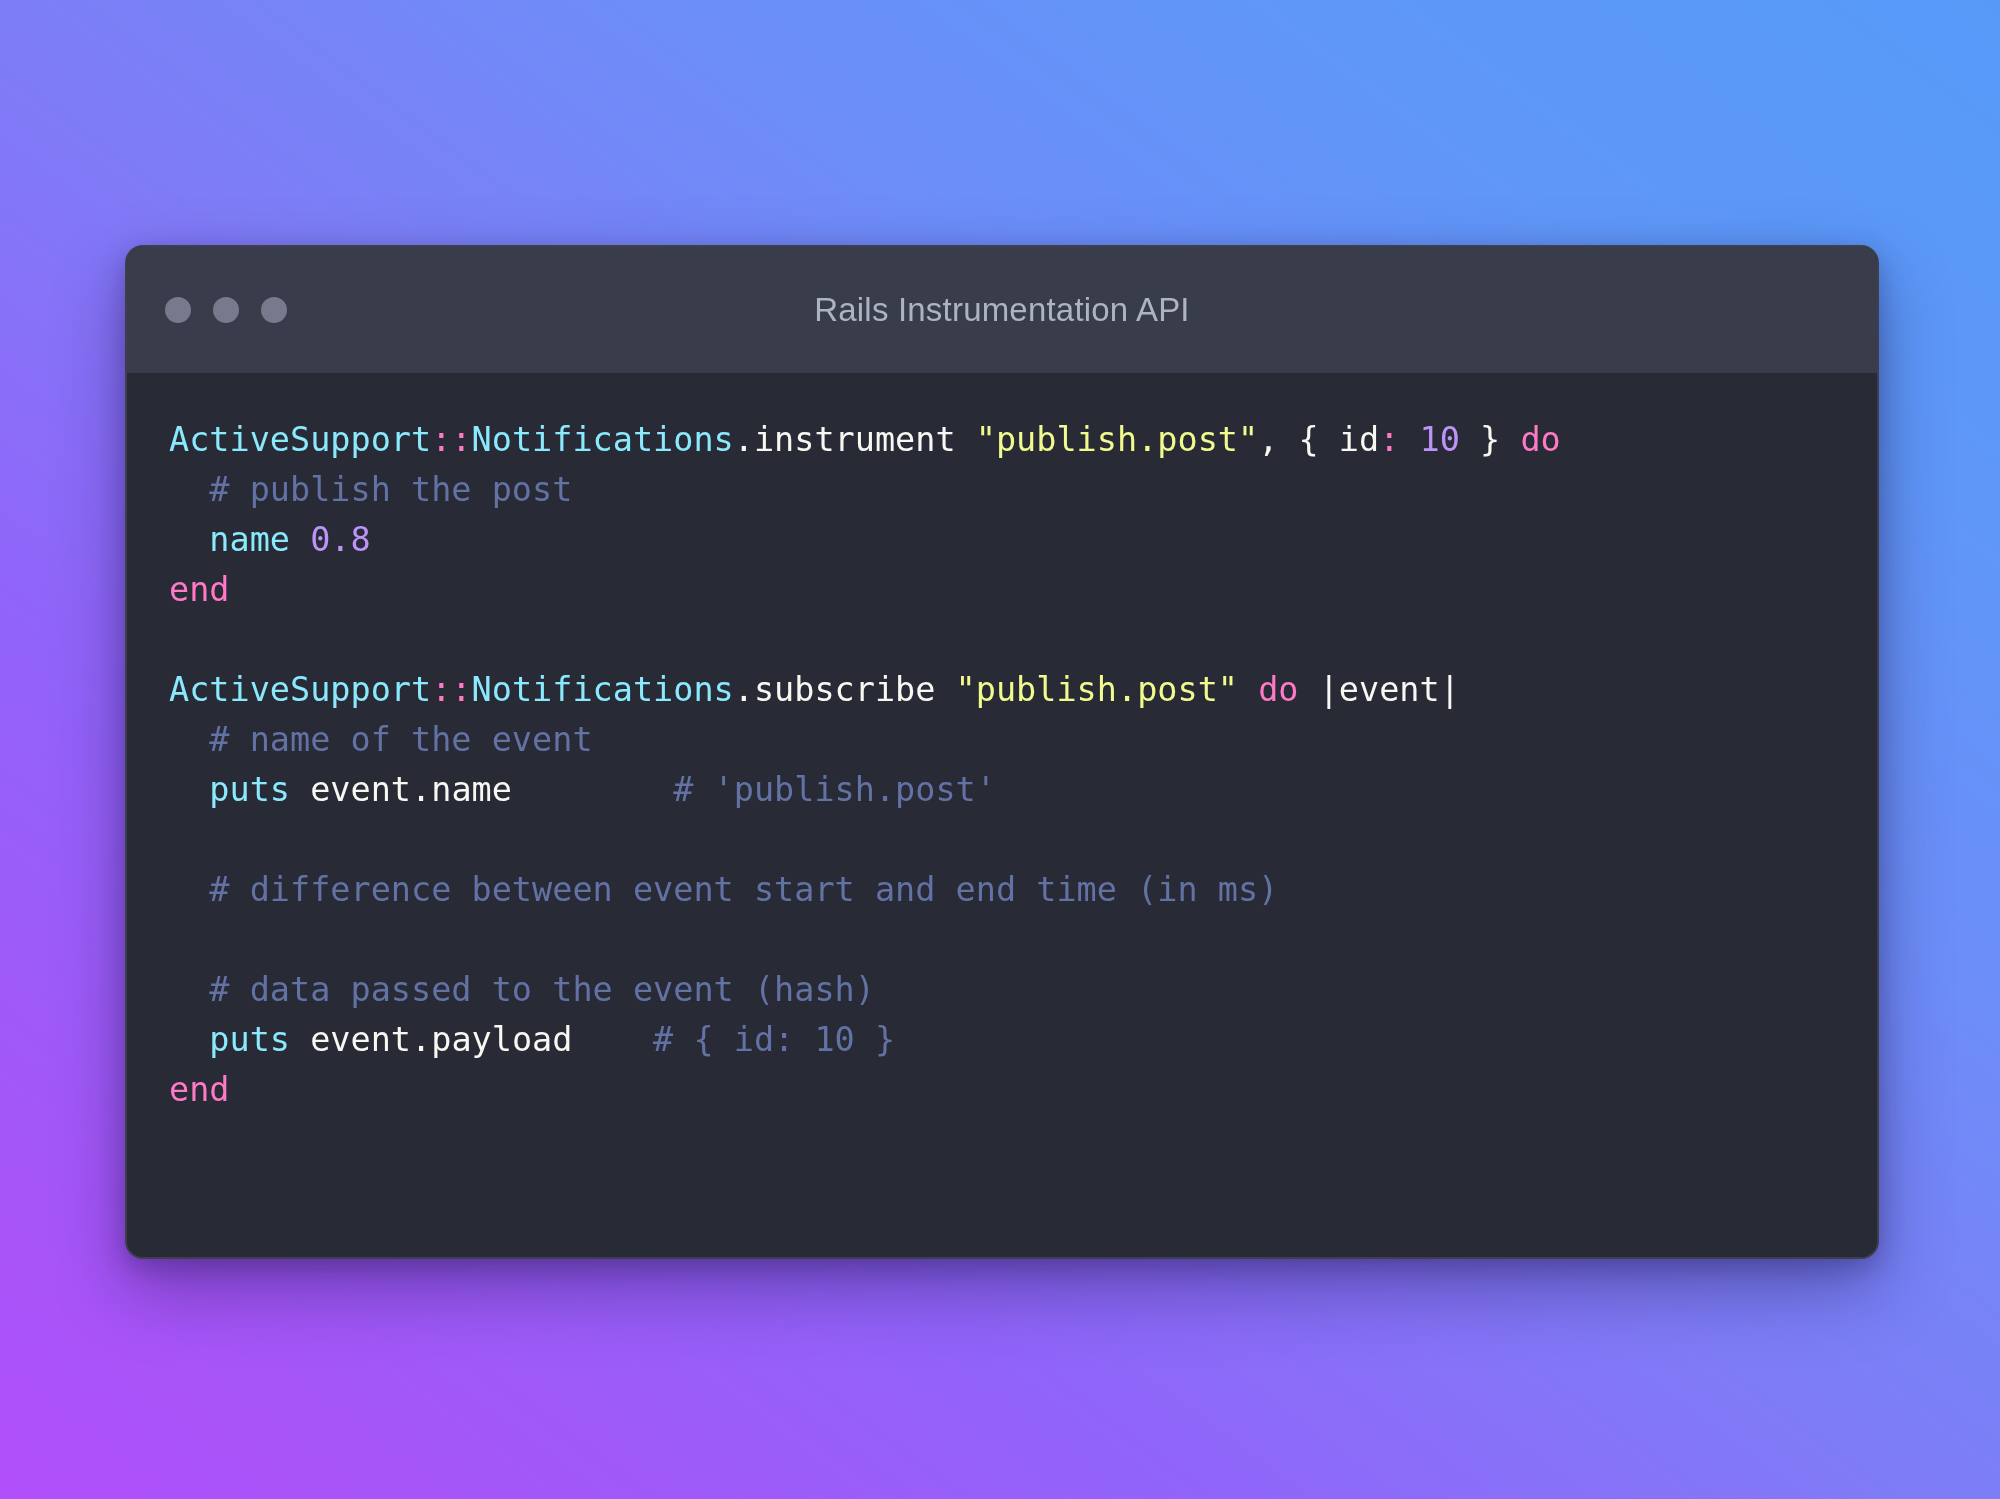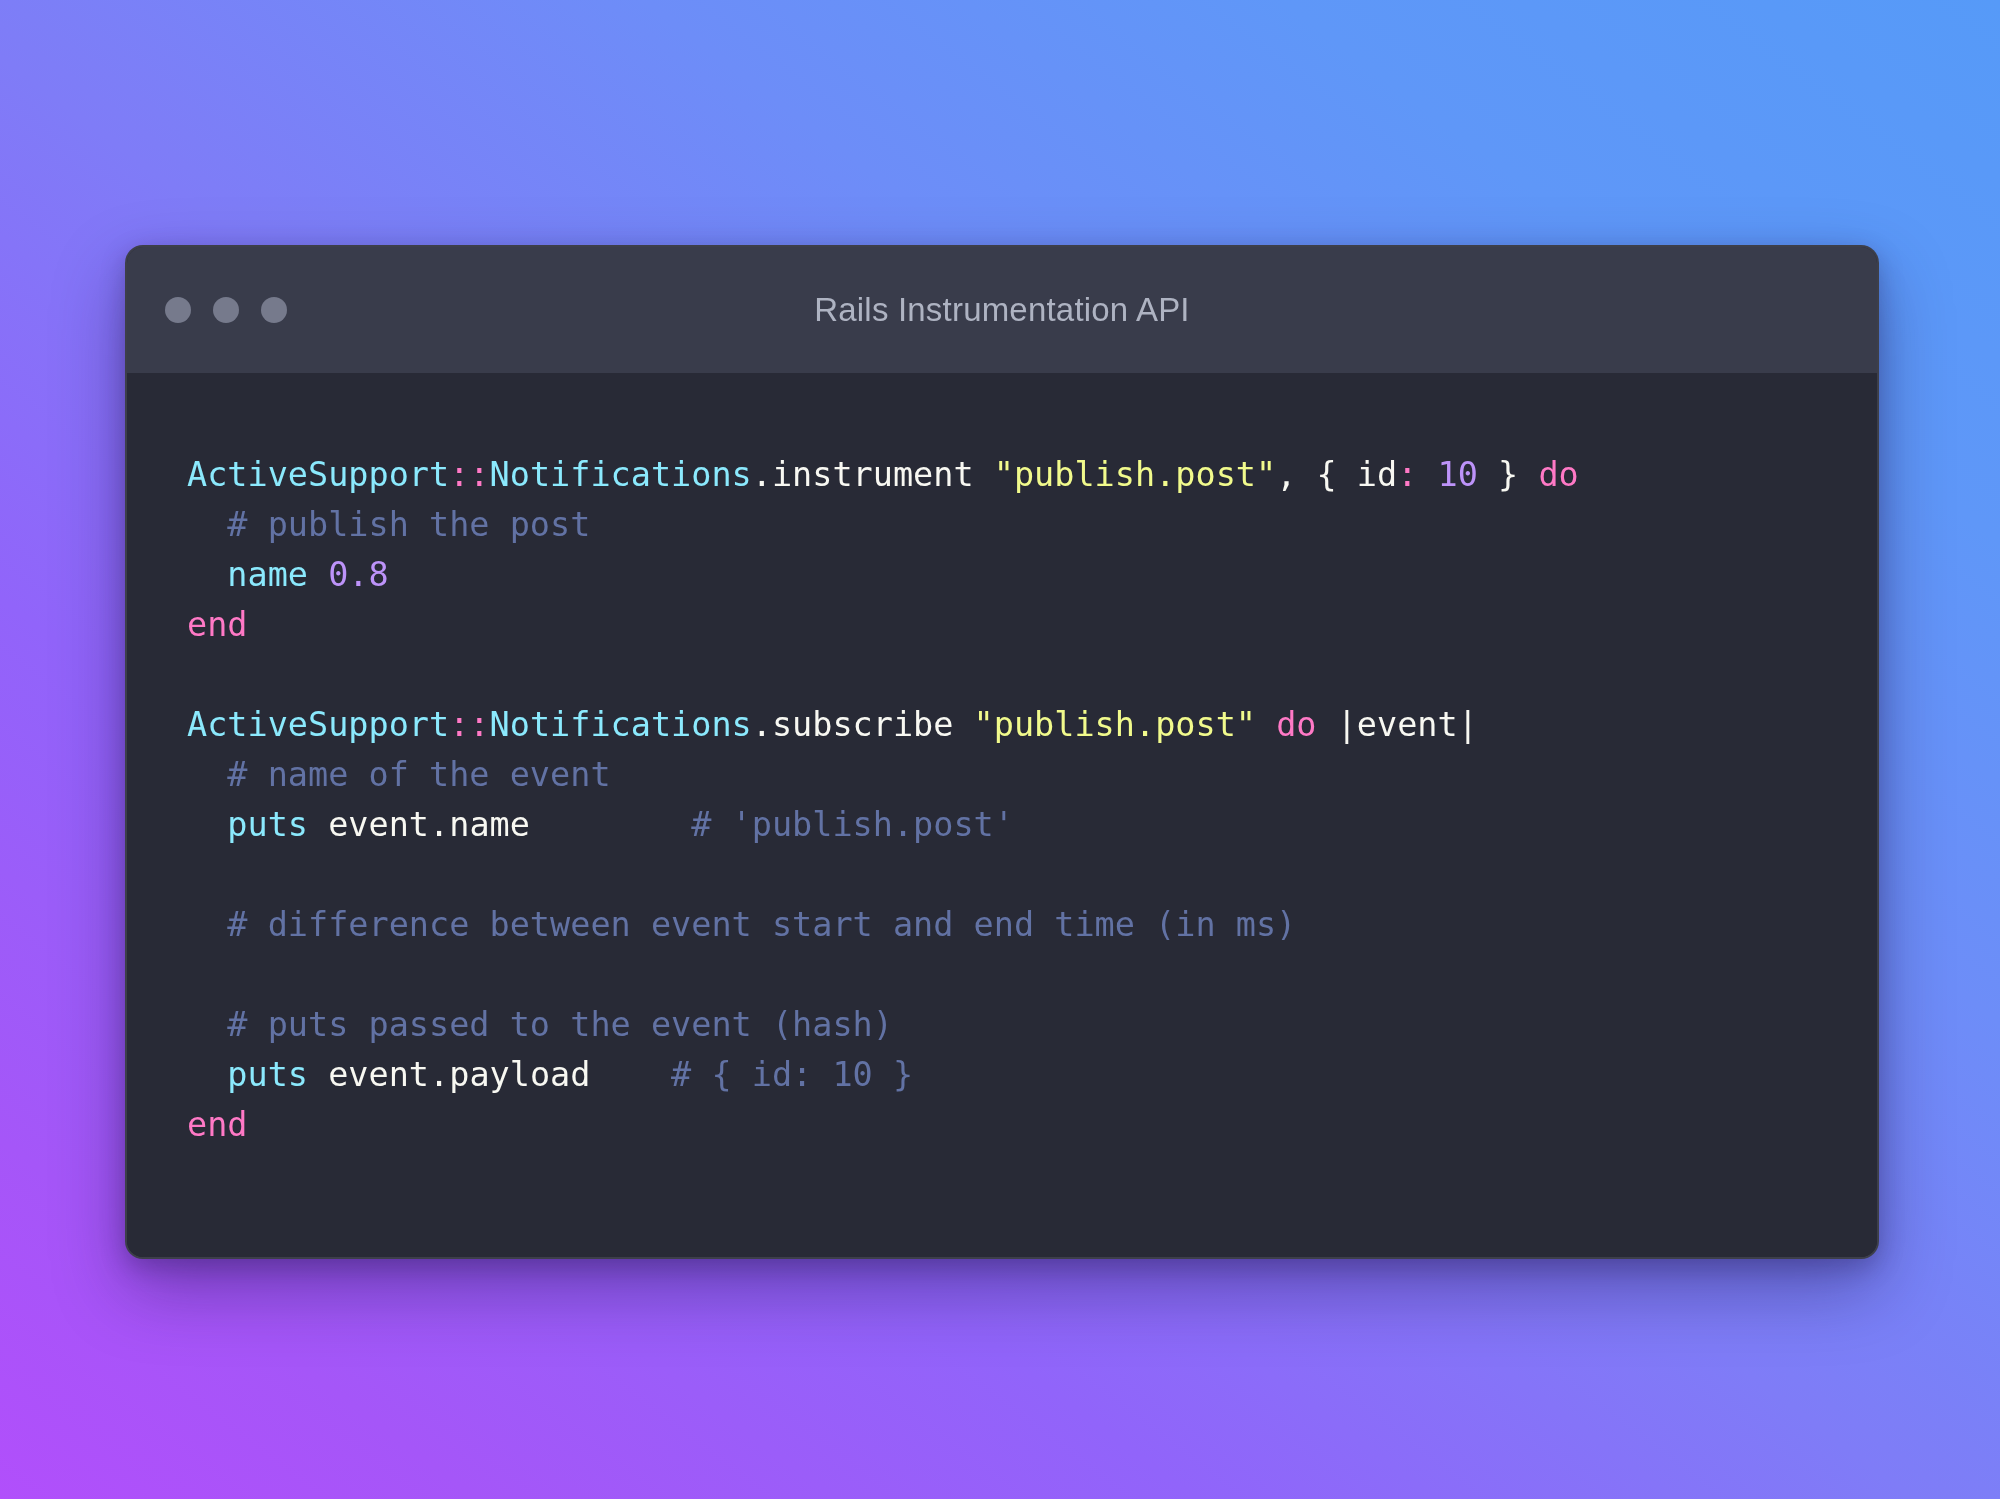--- a/index.html
+++ b/index.html
@@ -86,24 +86,23 @@
     font-size: 33px;
     color: #aeb3c2;
     letter-spacing: 0.2px;
     pointer-events: none;
   }
 
   
   #code-area {
     flex: 1 1 auto;
     background: #282a36;
-    padding: 42px 40px 40px 60px;
+    padding: 42px 40px 40px 42px;
     box-sizing: border-box;
     overflow: hidden;
-    margin-top: 35px;
   }
   #code-block {
     margin: 0;
     font-family: "DejaVu Sans Mono", monospace;
     font-size: 33.5px;
     line-height: 50px;
     color: #f8f8f2;
     white-space: pre;
     tab-size: 2;
   }
@@ -140,21 +139,21 @@
 </span><span class="ln"><span class="tok-plain">  </span><span class="tok-comment"># publish the post</span>
 </span><span class="ln"><span class="tok-plain">  </span><span class="tok-fn">name</span><span class="tok-plain"> </span><span class="tok-num">0.8</span>
 </span><span class="ln"><span class="tok-kw">end</span>
 </span><span class="ln">
 </span><span class="ln"><span class="tok-class">ActiveSupport</span><span class="tok-op">::</span><span class="tok-class">Notifications</span><span class="tok-plain">.subscribe </span><span class="tok-str">"publish.post"</span><span class="tok-plain"> </span><span class="tok-kw">do</span><span class="tok-plain"> |event|</span>
 </span><span class="ln"><span class="tok-plain">  </span><span class="tok-comment"># name of the event</span>
 </span><span class="ln"><span class="tok-plain">  </span><span class="tok-fn">puts</span><span class="tok-plain"> event.name        </span><span class="tok-comment"># 'publish.post'</span>
 </span><span class="ln">
 </span><span class="ln"><span class="tok-plain">  </span><span class="tok-comment"># difference between event start and end time (in ms)</span>
 </span><span class="ln">
-</span><span class="ln"><span class="tok-plain">  </span><span class="tok-comment"># puts passed to the event (hash)</span>
+</span><span class="ln"><span class="tok-plain">  </span><span class="tok-comment"># data passed to the event (hash)</span>
 </span><span class="ln"><span class="tok-plain">  </span><span class="tok-fn">puts</span><span class="tok-plain"> event.payload    </span><span class="tok-comment"># { id: 10 }</span>
 </span><span class="ln"><span class="tok-kw">end</span>
 </span></pre>
     </div>
 
   </div>
 
 </div>
 
 </body></html>

